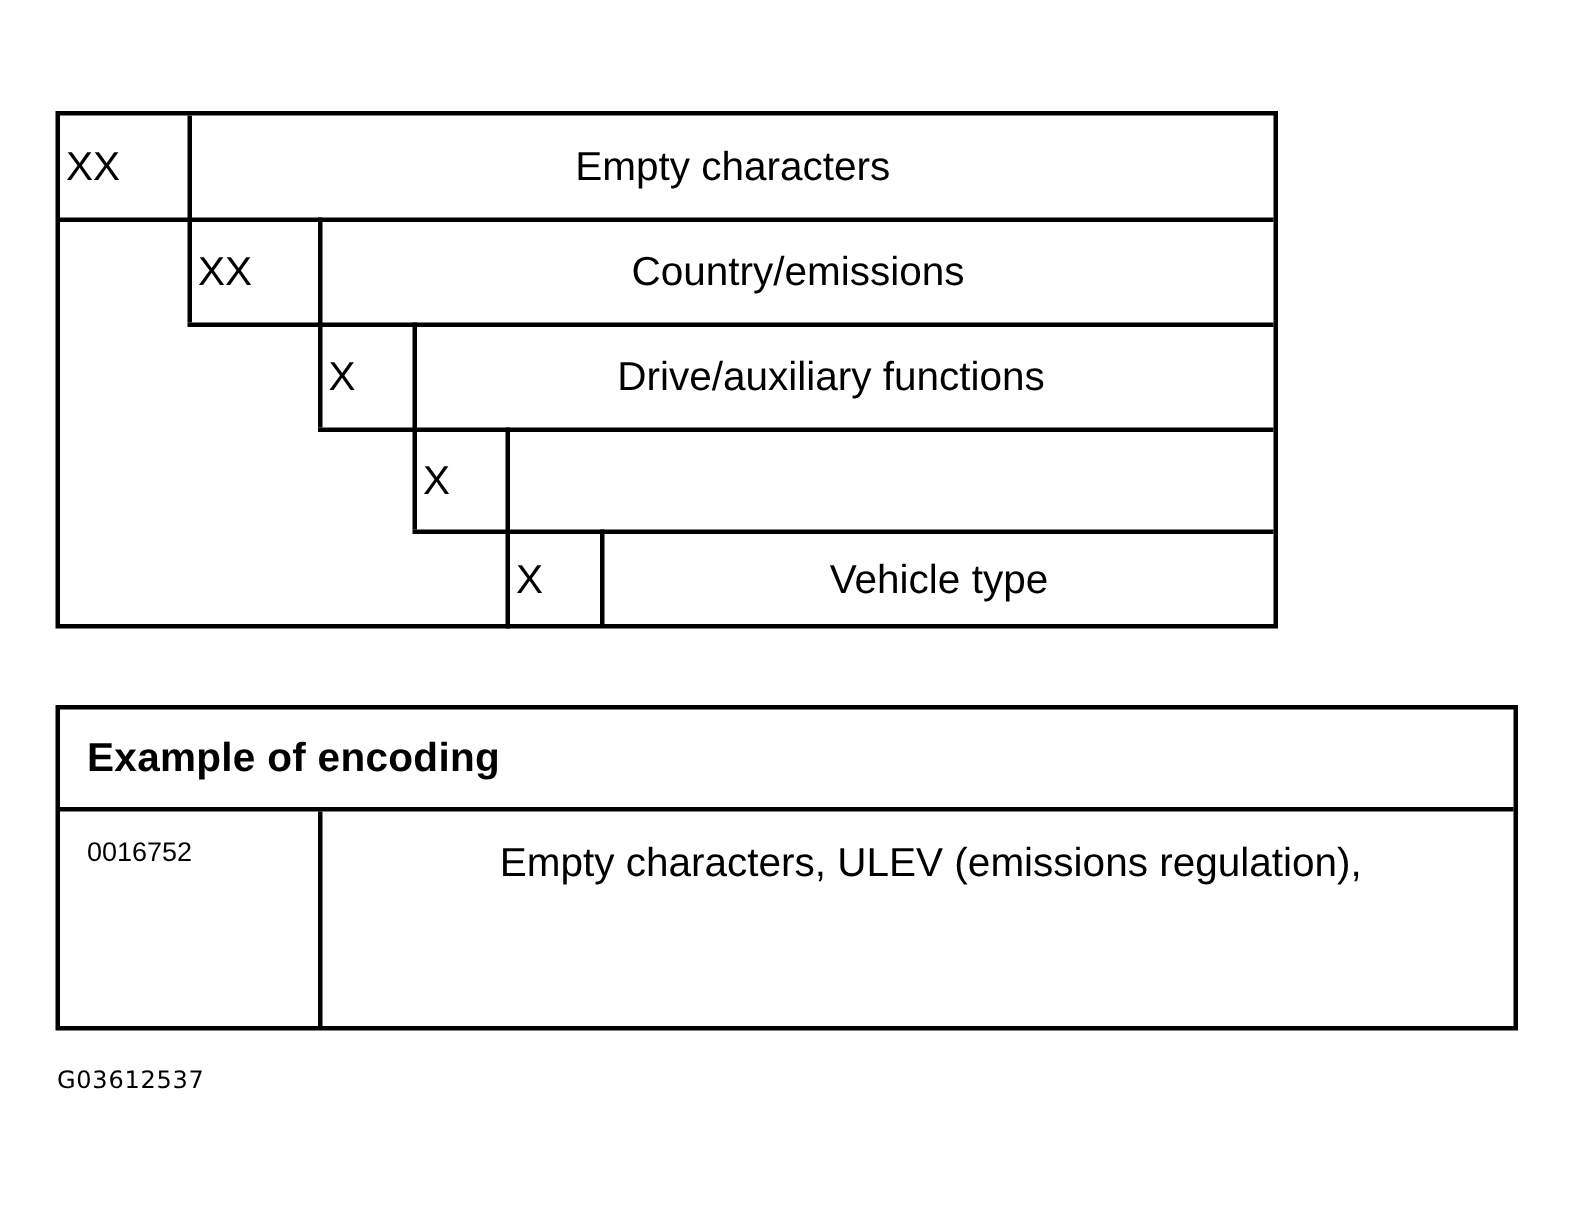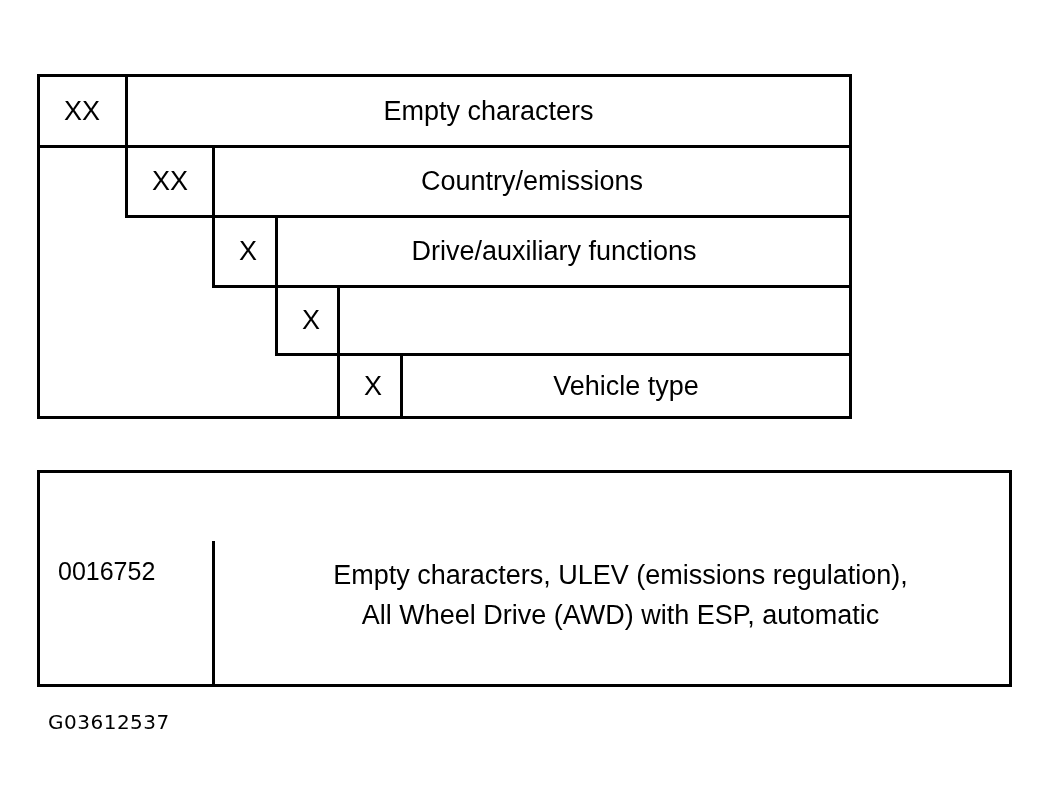--- a/index.html
+++ b/index.html
@@ -43,21 +43,21 @@
   .code-cell, .label-cell {
     position: absolute;
     display: flex;
     align-items: center;
     font-size: 27px;
     line-height: 1;
     white-space: nowrap;
   }
   .code-cell {
     justify-content: flex-start;
-    padding-left: 24px;
+    padding-left: 4px;
     box-sizing: border-box;
     text-align: center;
   }
   .label-cell {
     justify-content: center;
   }
 
   
   #example-table {
     position: absolute;
@@ -94,21 +94,21 @@
     left: 0; top: 0;
     width: 175px;
     height: 100%;
     box-sizing: border-box;
     border-right: 3px solid #000;
   }
   #example-code-text {
     position: absolute;
     left: 18px;
     top: 18px;
-    font-size: 25px;
+    font-size: 18px;
     line-height: 1;
   }
   #example-desc-col {
     position: absolute;
     left: 178px;
     top: 0;
     right: 0;
     height: 100%;
     padding: 14px 0 0 14px;
     box-sizing: border-box;
@@ -116,23 +116,23 @@
   }
   .desc-line {
     font-size: 27px;
     line-height: 40px;
     white-space: nowrap;
   }
 
   
   #figure-id {
     position: absolute;
-    left: 48px;
+    left: 38px;
     top: 710px;
-    font-size: 20px;
+    font-size: 16px;
     font-family: "DejaVu Sans", sans-serif;
     letter-spacing: 0.5px;
   }
 </style>
 </head>
 <body>
 
 <div id="structure-diagram">
 
   <div class="hline" style="left:0px;  top:68px;  width:809px;"></div>
@@ -174,25 +174,27 @@
   <div class="code-cell" style="left:300px; top:279px; width:60px; height:60px;">
     <span>X</span>
   </div>
   <div class="label-cell" style="left:363px; top:279px; width:446px; height:60px;">
     <span>Vehicle type</span>
   </div>
 </div>
 
 <div id="example-table">
 
+  <div id="example-header">
+    <span id="example-header-text">Example of encoding</span>
+  </div>
 
   <div id="example-body">
     <div id="example-code-col">
       <span id="example-code-text">0016752</span>
     </div>
     <div id="example-desc-col">
       <div class="desc-line">Empty characters, ULEV (emissions regulation),</div>
-      <div class="desc-line">All Wheel Drive (AWD) with ESP, automatic</div>
     </div>
   </div>
 </div>
 
 <div id="figure-id">G03612537</div>
 
 </body></html>

